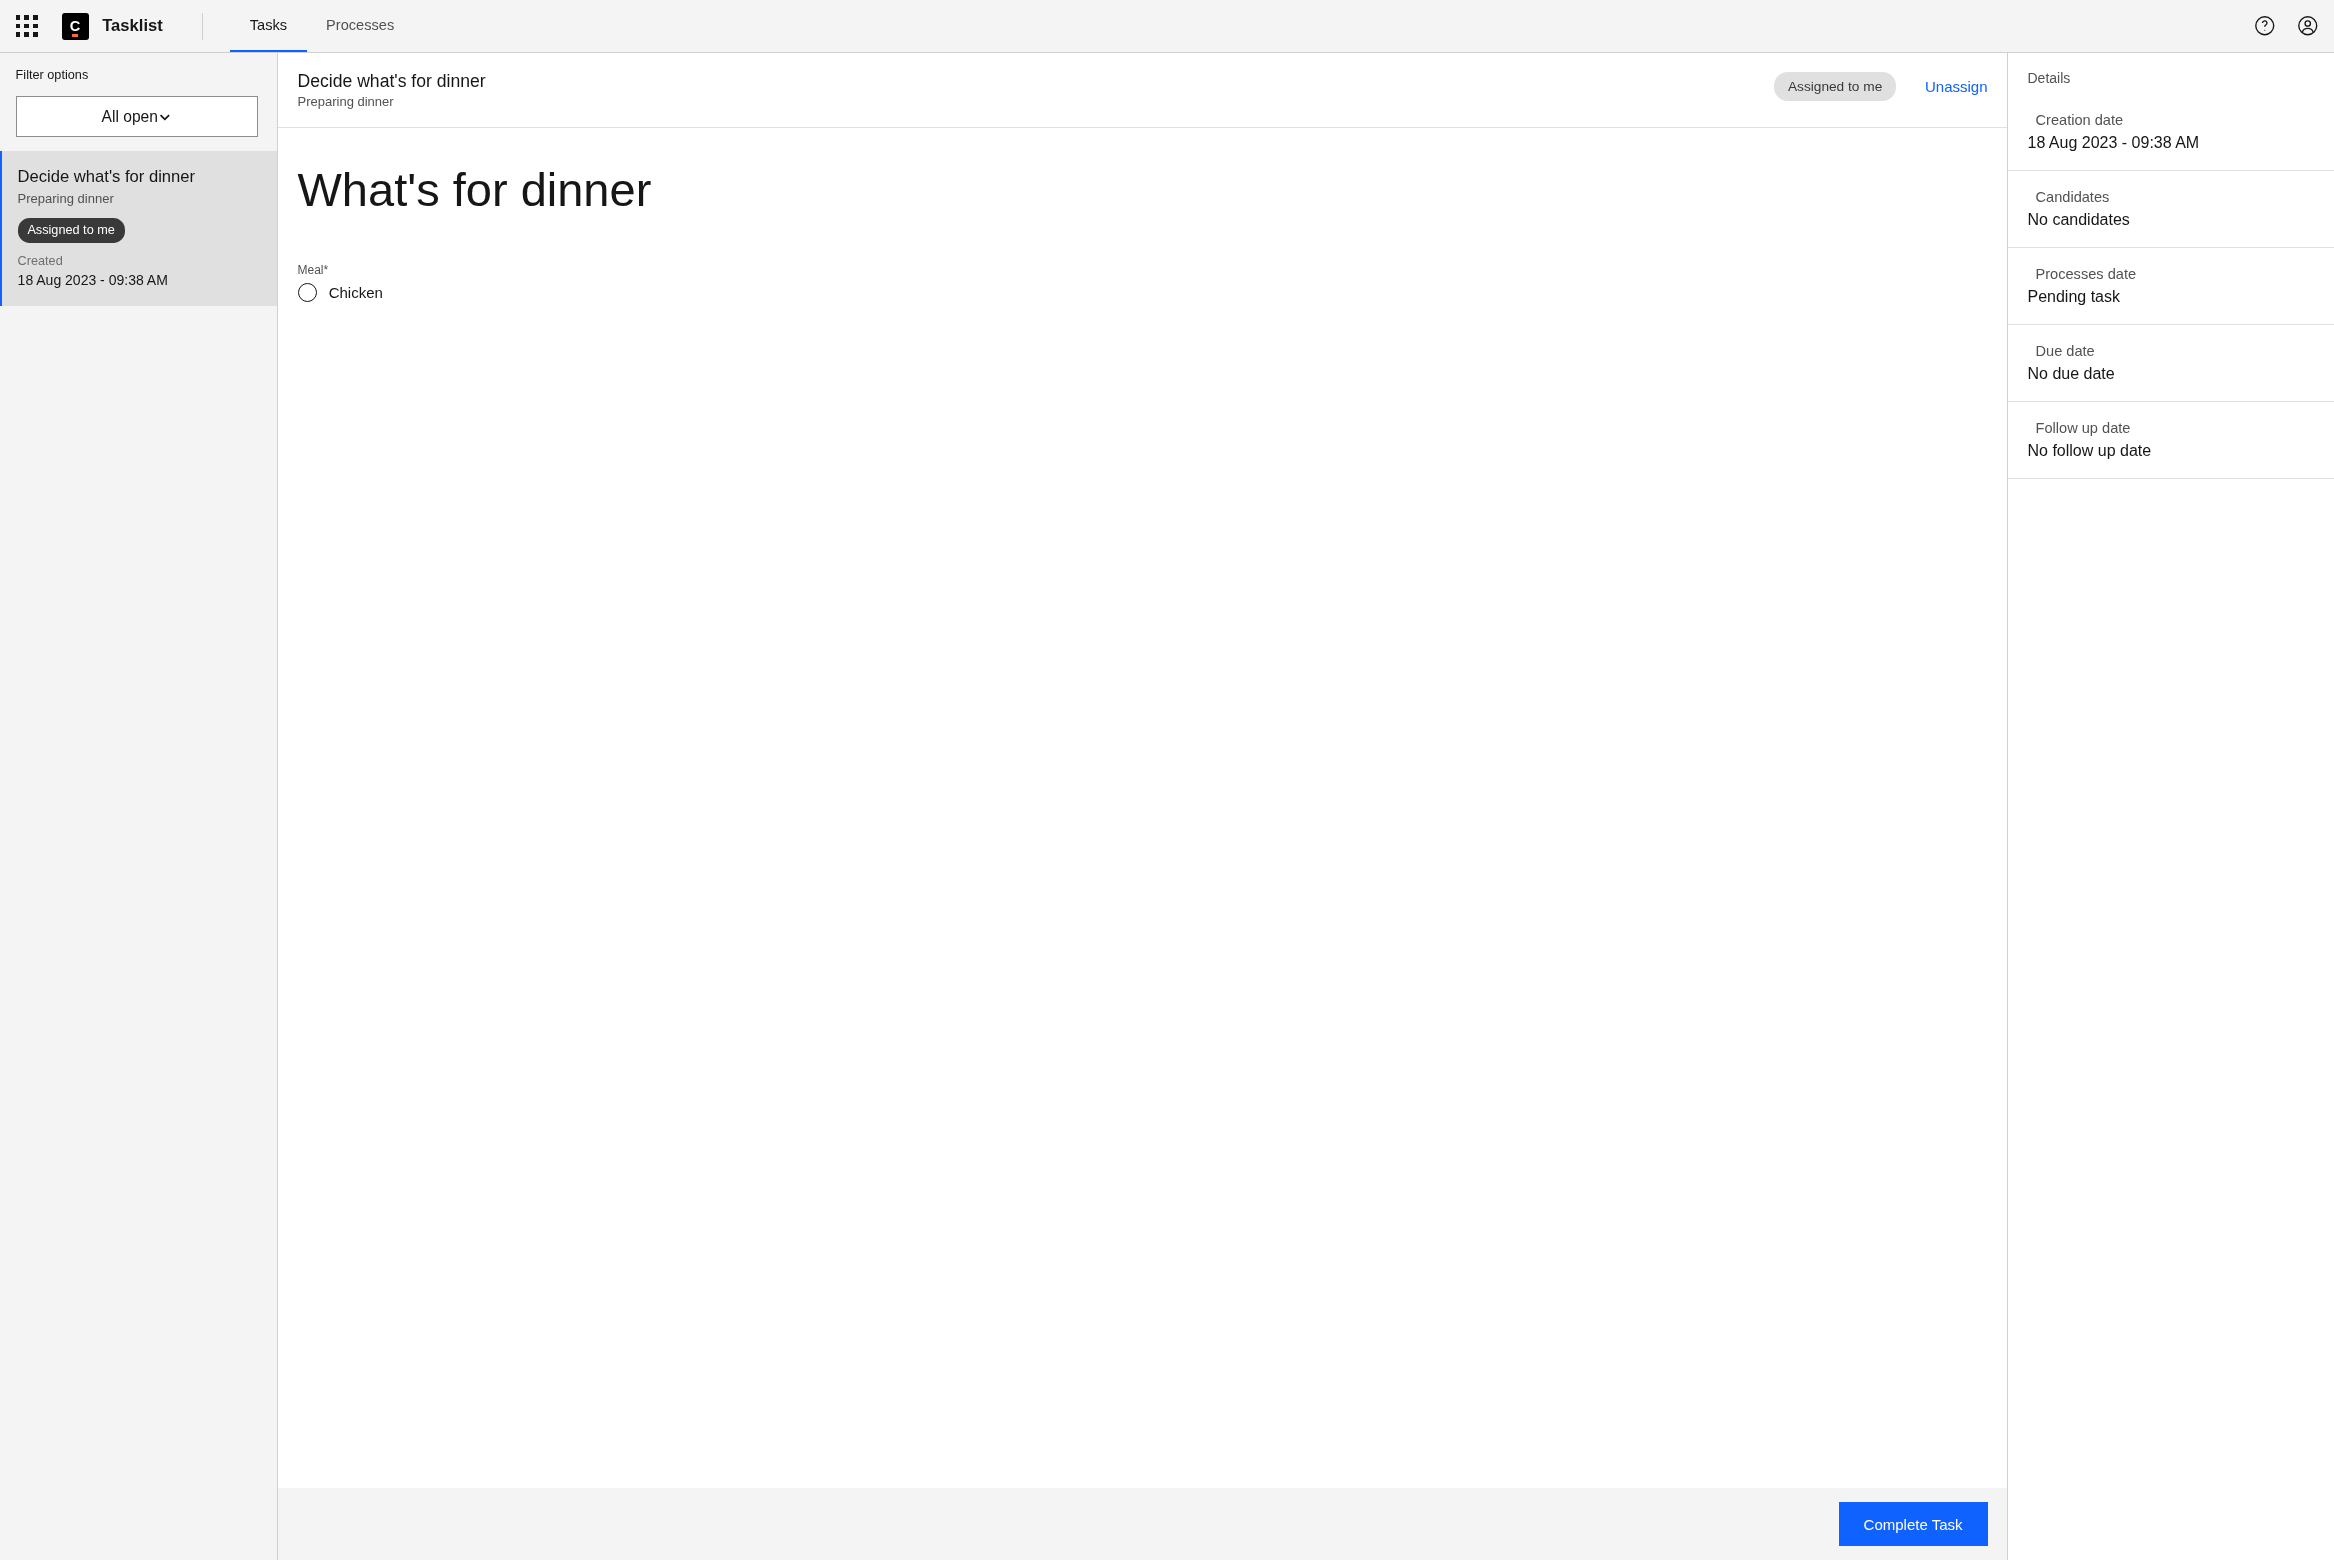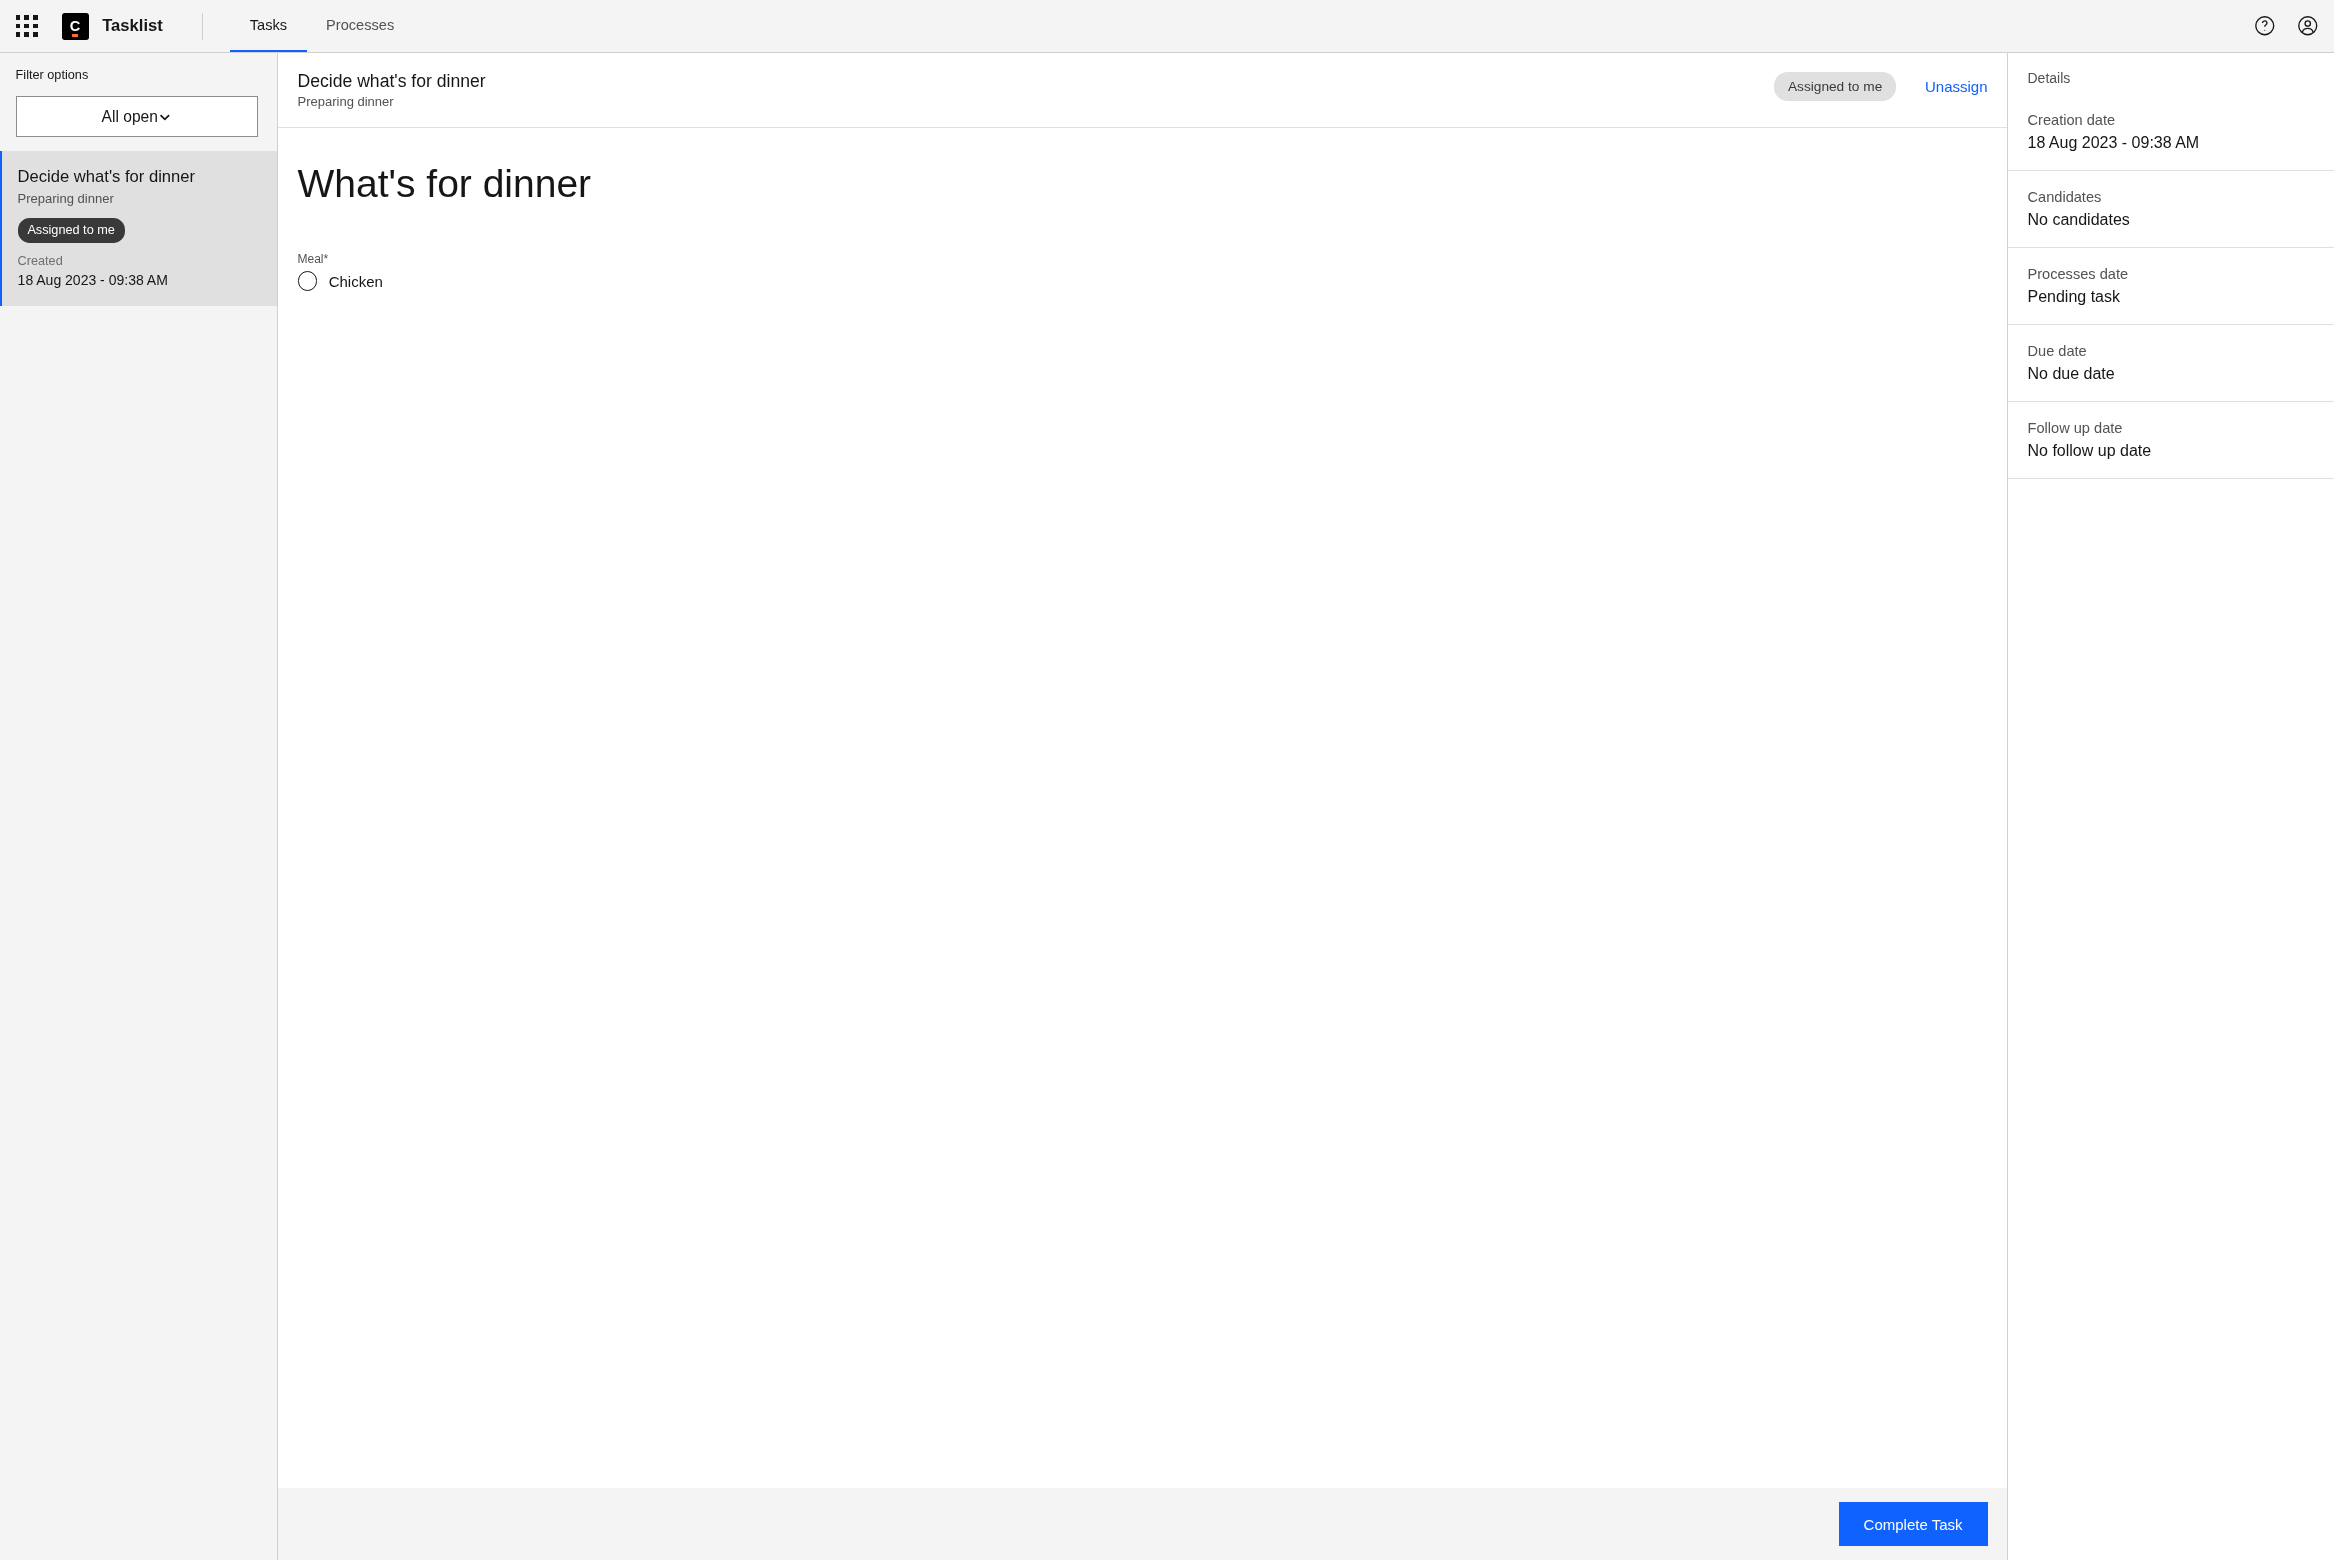--- a/index.html
+++ b/index.html
@@ -69,38 +69,38 @@
   
   .mid-header{display:flex;align-items:flex-start;justify-content:space-between;
     padding:15.6px 19.5px 15.6px 19.5px;border-bottom:1px solid var(--border);}
   .mid-title{font-size:17.6px;font-weight:400;color:var(--text);}
   .mid-sub{font-size:13px;color:var(--text-muted);}
   .mid-actions{display:flex;align-items:center;gap:29px;margin-top:3.9px;}
   .pill-light{background:var(--pill);color:#393939;font-size:13.7px;padding:4.9px 13.7px;border-radius:13.7px;}
   .link{color:var(--blue);cursor:pointer;font-size:15px;}
 
   .form-area{flex:1;padding:23.4px 19.5px;overflow:auto;}
-  .form-heading{font-size:39px;font-weight:300;margin:5.9px 0 39px 0;}
+  .form-heading{font-size:47px;font-weight:300;margin:5.9px 0 39px 0;}
   .field-label{font-size:12px;color:var(--text-muted);margin-bottom:3px;}
   .radio-row{display:flex;align-items:center;gap:11.7px;margin-bottom:13.7px;cursor:pointer;}
   .radio-outer{width:19.5px;height:19.5px;border:1.6px solid #161616;border-radius:50%;
     display:flex;align-items:center;justify-content:center;}
   .radio-inner{width:9.8px;height:9.8px;background:#161616;border-radius:50%;display:none;}
   .radio-row.checked .radio-inner{display:block;}
   .radio-label{font-size:15px;}
 
   .mid-footer{background:var(--bg);padding:13.7px 19.5px;display:flex;justify-content:flex-end;}
   .btn-primary{background:var(--blue);color:#fff;border:none;font-size:15px;
     padding:13.7px 25px;cursor:pointer;}
 
   
   .details-title{font-size:14px;color:var(--text-muted);padding:15.6px 19.5px 5.9px 19.5px;}
   .detail-block{padding:15.6px 19.5px;border-bottom:1px solid var(--border);}
   .detail-block:first-of-type{border-top:none;}
-  .detail-label{font-size:14.6px;color:var(--text-muted);margin-bottom:2px;}
+  .detail-label{font-size:14.6px;color:var(--text-muted);margin-bottom:2px;margin-left:8px;}
   .detail-value{font-size:16px;color:var(--text);}
 </style>
 </head>
 <body>
 
 <div class="header">
   <div class="header-left">
     <div class="app-launcher">
       <span></span>
         <span></span>

